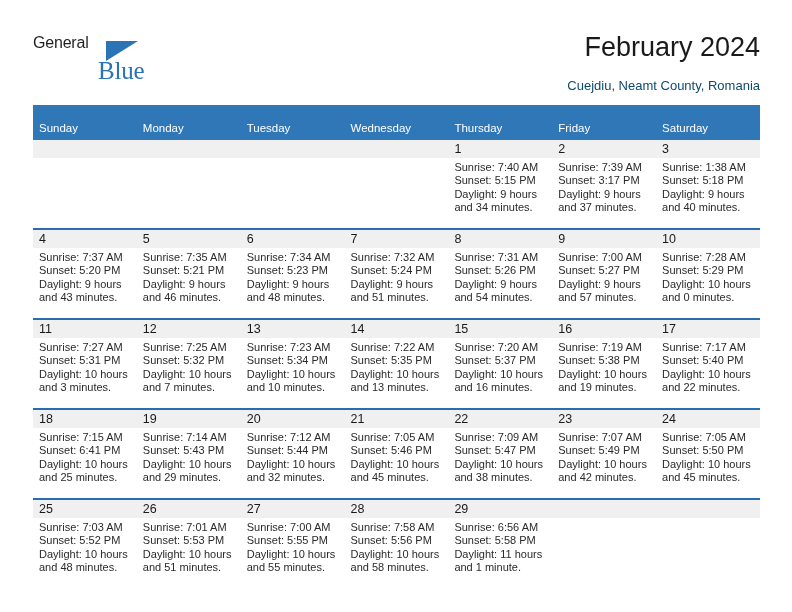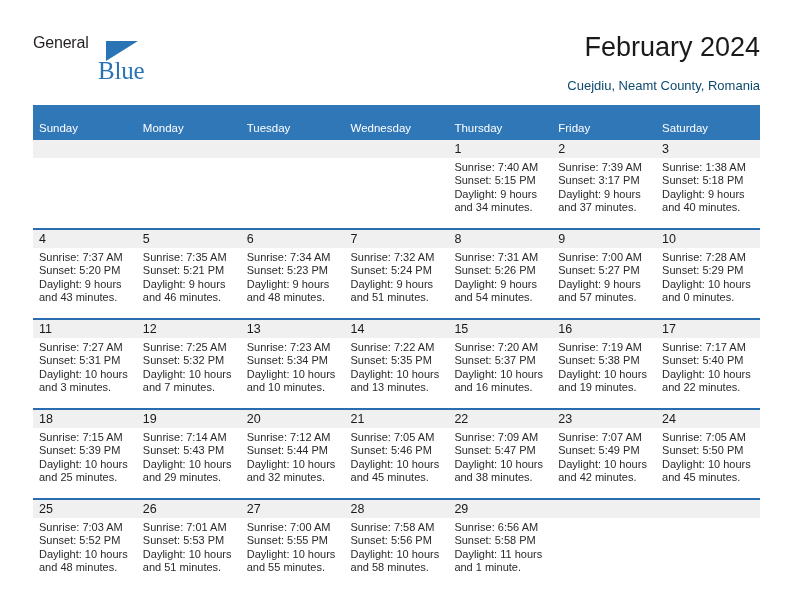--- a/index.html
+++ b/index.html
@@ -362,21 +362,21 @@
               <div>Daylight: 10 hours</div>
               <div>and 22 minutes.</div>
             </div>
           </td>
         </tr>
         <tr class="week-row">
           <td class="day-cell">
             <div class="daynum-band">18</div>
             <div class="cell-body">
               <div>Sunrise: 7:15 AM</div>
-              <div>Sunset: 5:39 PM</div>
+              <div>Sunset: 6:41 PM</div>
               <div>Daylight: 10 hours</div>
               <div>and 25 minutes.</div>
             </div>
           </td>
           <td class="day-cell">
             <div class="daynum-band">19</div>
             <div class="cell-body">
               <div>Sunrise: 7:14 AM</div>
               <div>Sunset: 5:43 PM</div>
               <div>Daylight: 10 hours</div>

